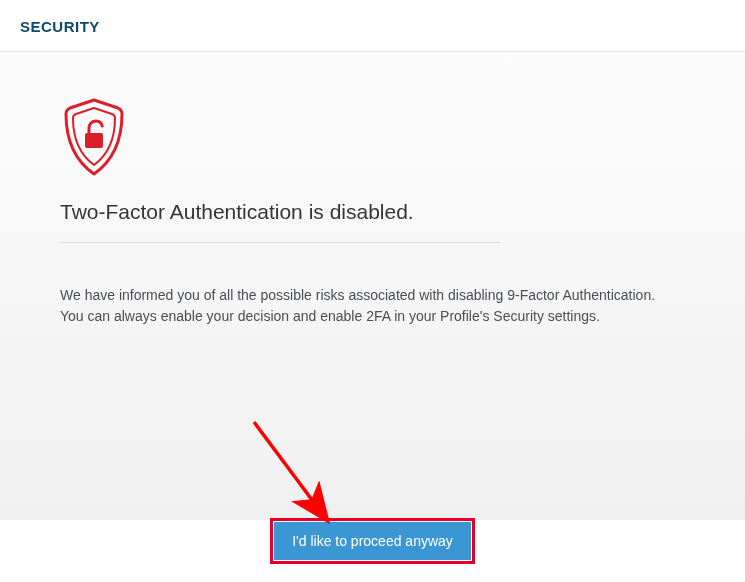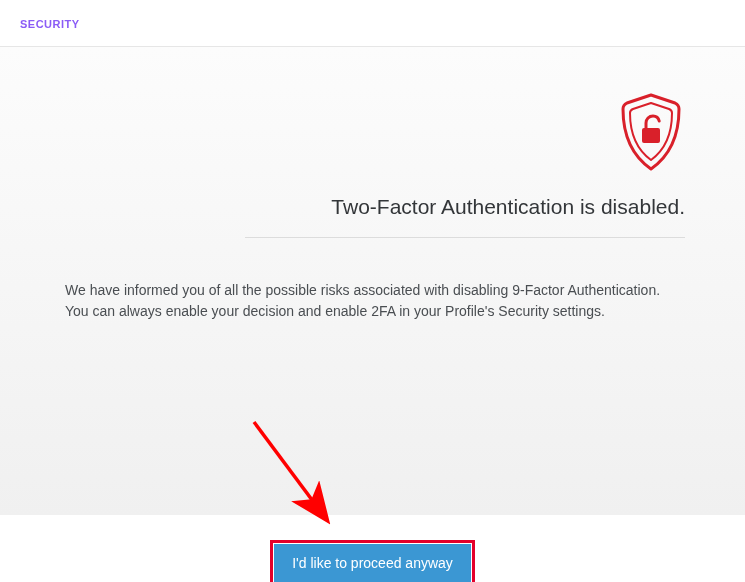--- a/index.html
+++ b/index.html
@@ -9,32 +9,32 @@
       height: 582px;
       background: #fff;
       overflow: hidden;
       position: relative;
     }
     .header {
       padding: 18px 20px 16px;
       border-bottom: 1px solid #e6e6e6;
     }
     .header-title {
-      font-size: 11px;
+      font-size: 15px;
       font-weight: 700;
       letter-spacing: 0.5px;
-      color: #8b5cf6;
+      color: #0c4a6e;
     }
     .content {
       background: linear-gradient(to bottom, #fcfcfc 0%, #f5f5f5 60%, #f0f0f0 100%);
       padding: 40px 60px 80px;
       height: 468px;
       display: flex;
       flex-direction: column;
-      align-items: flex-end;
+      align-items: flex-start;
     }
     .shield-wrap {
       margin-top: 6px;
       margin-bottom: 18px;
     }
     .status-title {
       font-size: 21px;
       color: #333639;
       font-weight: 400;
       margin-bottom: 18px;
@@ -54,21 +54,21 @@
       width: 620px;
     }
     .footer {
       position: absolute;
       left: 0;
       bottom: 0;
       width: 745px;
       height: 60px;
       background: #fff;
       display: flex;
-      align-items: flex-end;
+      align-items: flex-start;
       justify-content: center;
     }
     .proceed-btn {
       background: #3b97d3;
       color: #fff;
       font-size: 14px;
       border: none;
       padding: 11px 18px;
       cursor: pointer;
       font-family: inherit;

